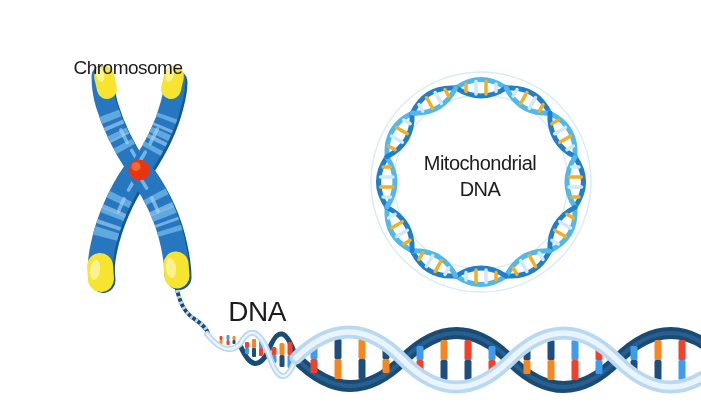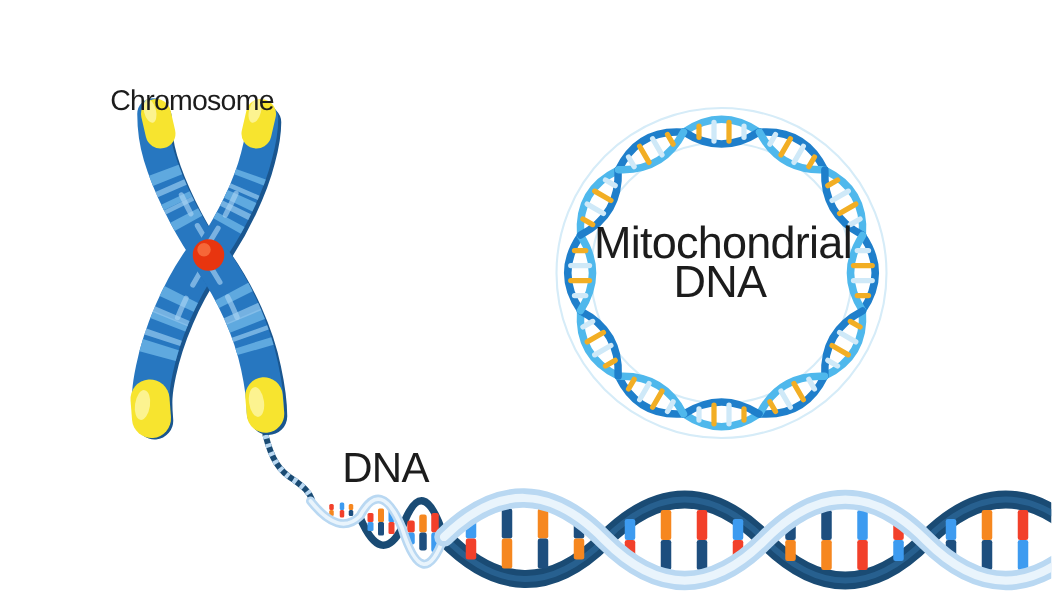--- a/index.html
+++ b/index.html
@@ -2,21 +2,21 @@
 <html style="--text: #1c1c1c; --chromo-arm: #2777C0; --chromo-arm-dark: #1A568F; --chromo-band: #5FA9DF; --chromo-band2: #8FC4EC; --chromo-gloss: #A8D2F2; --telomere: #F7E42F; --telomere-hi: #FCF49B; --centromere: #E8350F; --centromere-hi: #F8703F; --strand-light: #B9D8F2; --strand-light-core: #E9F4FC; --strand-navy: #1A4B74; --strand-navy-core: #2B6596; --rung-navy: #1D4E7E; --rung-orange: #F6871F; --rung-red: #F2402A; --rung-sky: #3D9BF0; --mito-cyan: #4FB8EC; --mito-blue: #1F7FCB; --mito-gold: #F2AE24; --mito-pale: #CFE9F8; --mito-ring: #D6ECF8;"><head>
 <meta charset="utf-8">
 <style>
   html,body{margin:0;padding:0;background:#ffffff;}
   #stage{position:relative;width:701px;height:405px;background:#fff;overflow:hidden;
          font-family:"Liberation Sans", sans-serif;}
   .label{position:absolute;color:var(--text,#1c1c1c);text-align:center;
          font-family:"Liberation Sans", sans-serif;}
   #chromosome-label{left:52px;top:13px;width:152px;font-size:19px;letter-spacing:-.5px;margin-top:44px;}
   #dna-label{left:223px;top:296px;width:68px;font-size:28px;letter-spacing:-.5px;}
-  #mito-label{left:396px;top:150px;width:168px;font-size:30px;line-height:26px;letter-spacing:-.5px;}
+  #mito-label{left:396px;top:150px;width:168px;font-size:20px;line-height:26px;letter-spacing:-.5px;}
   svg{position:absolute;left:0;top:0;}
 
   
   .arm-shadow{fill:none;stroke:var(--chromo-arm-dark,#1A568F);stroke-linecap:round;}
   .arm-main{fill:none;stroke:var(--chromo-arm,#2777C0);stroke-linecap:round;}
   .arm-band{fill:none;stroke:var(--chromo-band,#5FA9DF);stroke-linecap:butt;}
   .arm-band2{fill:none;stroke:var(--chromo-band2,#8FC4EC);stroke-linecap:butt;opacity:.75;}
   .arm-gloss{fill:none;stroke:var(--chromo-gloss,#A8D2F2);stroke-width:3.5;stroke-linecap:round;opacity:.65;}
   .w21{stroke-width:21px;} .w25{stroke-width:25px;}
   .cap{fill:none;stroke:var(--telomere,#F7E42F);stroke-linecap:round;}

